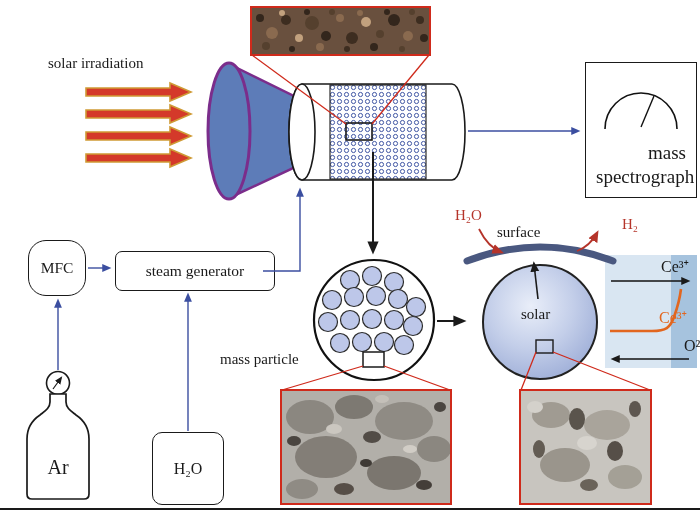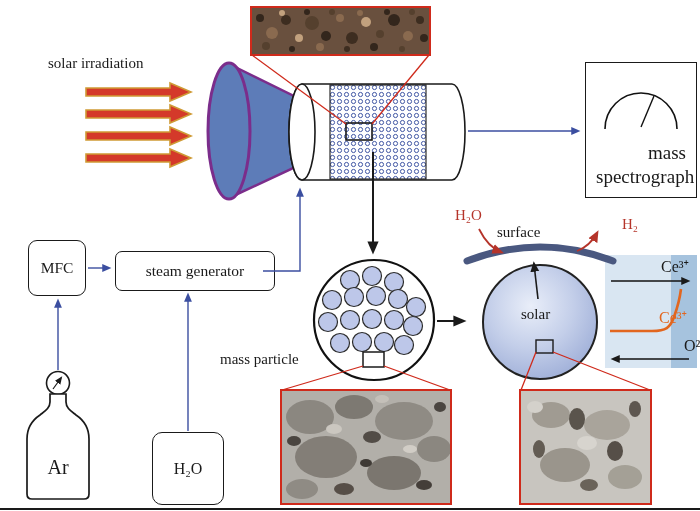--- a/index.html
+++ b/index.html
@@ -59,21 +59,21 @@
   </div>
 
   <div class="box col" style="left:585px;top:62px;width:112px;height:136px;padding-top:8px">
     <svg width="100" height="62" viewBox="0 0 100 62">
       <path d="M14,58 A36,36 0 0 1 86,58" fill="none" stroke="#111" stroke-width="1.6"></path>
       <line x1="50" y1="56" x2="63" y2="25" stroke="#111" stroke-width="1.4"></line>
     </svg>
     <div class="ms-label">mass spectrograph</div>
   </div>
 
-  <div class="box" style="left:28px;top:240px;width:58px;height:56px;border-radius:9px">
+  <div class="box" style="left:28px;top:240px;width:58px;height:56px;border-radius:18px">
     <span>MFC</span>
   </div>
 
   <div class="box" style="left:115px;top:251px;width:160px;height:40px;border-radius:7px">
     <span>steam generator</span>
   </div>
 
   <div class="box" style="left:152px;top:432px;width:72px;height:73px;border-radius:10px;font-size:16px">
     <span>H₂O</span>
   </div>

